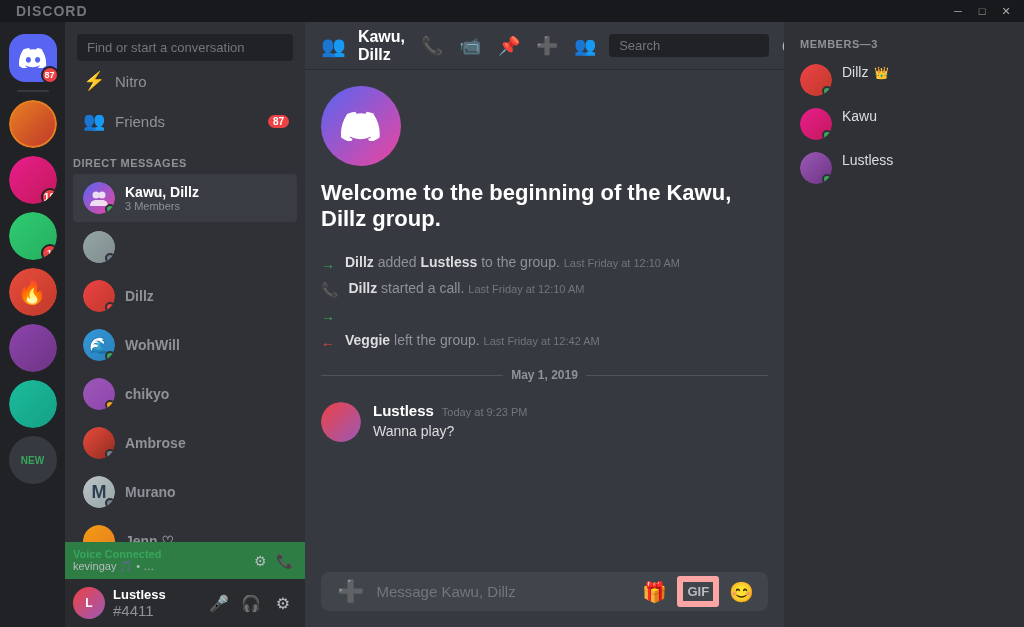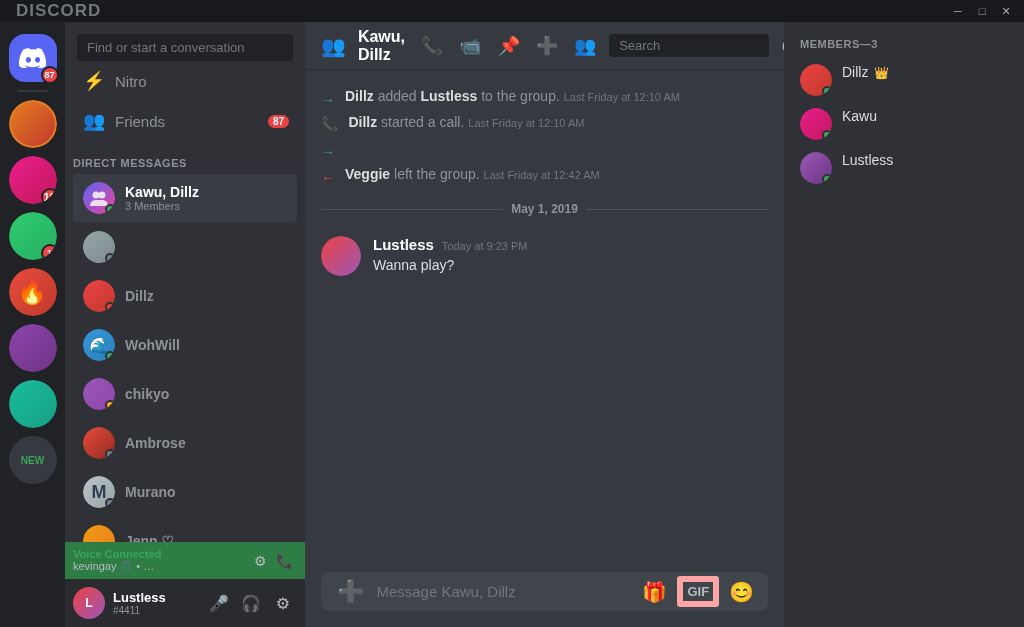--- a/index.html
+++ b/index.html
@@ -226,21 +226,21 @@
     }
     .dm-bottom-avatar {
       width: 32px;
       height: 32px;
       border-radius: 50%;
       background: #ed4245;
       overflow: hidden;
     }
     .dm-bottom-info { flex: 1; min-width: 0; }
     .dm-bottom-name { font-size: 13px; font-weight: 600; color: #ffffff; }
-    .dm-bottom-tag { font-size: 10px; color: #8e9297; }
+    .dm-bottom-tag { font-size: 15px; color: #8e9297; }
     .dm-bottom-controls { display: flex; gap: 4px; }
     .dm-bottom-btn {
       width: 28px;
       height: 28px;
       background: none;
       border: none;
       color: #b9bbbe;
       cursor: pointer;
       border-radius: 4px;
       display: flex;
@@ -475,21 +475,21 @@
     
     ::-webkit-scrollbar { width: 4px; }
     ::-webkit-scrollbar-track { background: transparent; }
     ::-webkit-scrollbar-thumb { background: #202225; border-radius: 2px; }
   </style>
 </head>
 <body>
 
 <div class="titlebar">
   <div class="titlebar-left">
-    <span style="color:#72767d;font-size:17px;font-weight:700;letter-spacing:1px;padding-left:8px;">DISCORD</span>
+    <span style="color:#72767d;font-size:14px;font-weight:700;letter-spacing:1px;padding-left:8px;">DISCORD</span>
   </div>
   <div class="titlebar-controls">
     <button class="titlebar-btn">─</button>
     <button class="titlebar-btn">□</button>
     <button class="titlebar-btn close">✕</button>
   </div>
 </div>
 
 <div class="main-layout">
 
@@ -683,20 +683,30 @@
         <button class="header-btn">➕</button>
         <button class="header-btn">👥</button>
         <input class="header-search" type="text" placeholder="Search" style="">
         <button class="header-btn">@</button>
         <button class="header-btn">❓</button>
       </div>
     </div>
 
     <div class="chat-messages">
 
+      <div class="chat-welcome">
+        <div class="welcome-avatar" style="background:linear-gradient(135deg,#5865f2,#eb459e);">
+          <svg width="40" height="30" viewBox="0 0 28 20" fill="white">
+            <path d="M23.7 1.6A23.1 23.1 0 0 0 18 0c-.2.4-.5 1-.7 1.4a21.5 21.5 0 0 0-6.4 0C10.7 1 10.3.4 10.1 0A23 23 0 0 0 4.3 1.6C.6 7.2-.4 12.7.1 18c2.3 1.7 4.5 2.7 6.7 3.3.5-.7 1-1.5 1.4-2.3-.8-.3-1.5-.6-2.2-1l.5-.4a16.5 16.5 0 0 0 14.1 0l.5.4c-.7.4-1.4.7-2.2 1 .4.8.9 1.6 1.4 2.3 2.2-.6 4.4-1.6 6.7-3.3.6-6.2-1-11.6-4.3-16.4Z"></path>
+          </svg>
+        </div>
+        <div class="welcome-text">
+          <span style="color:#ffffff;">Welcome to the beginning of the </span><strong style="color:#ffffff;">Kawu, Dillz</strong><span style="color:#ffffff;"> group.</span>
+        </div>
+      </div>
 
       <div class="system-message">
         <span class="system-icon green">→</span>
         <span class="system-text">
           <strong style="color:#dcddde;">Dillz</strong> added <strong style="color:#dcddde;">Lustless</strong> to the group.
           <span class="system-timestamp">Last Friday at 12:10 AM</span>
         </span>
       </div>
 
       <div class="system-message">

